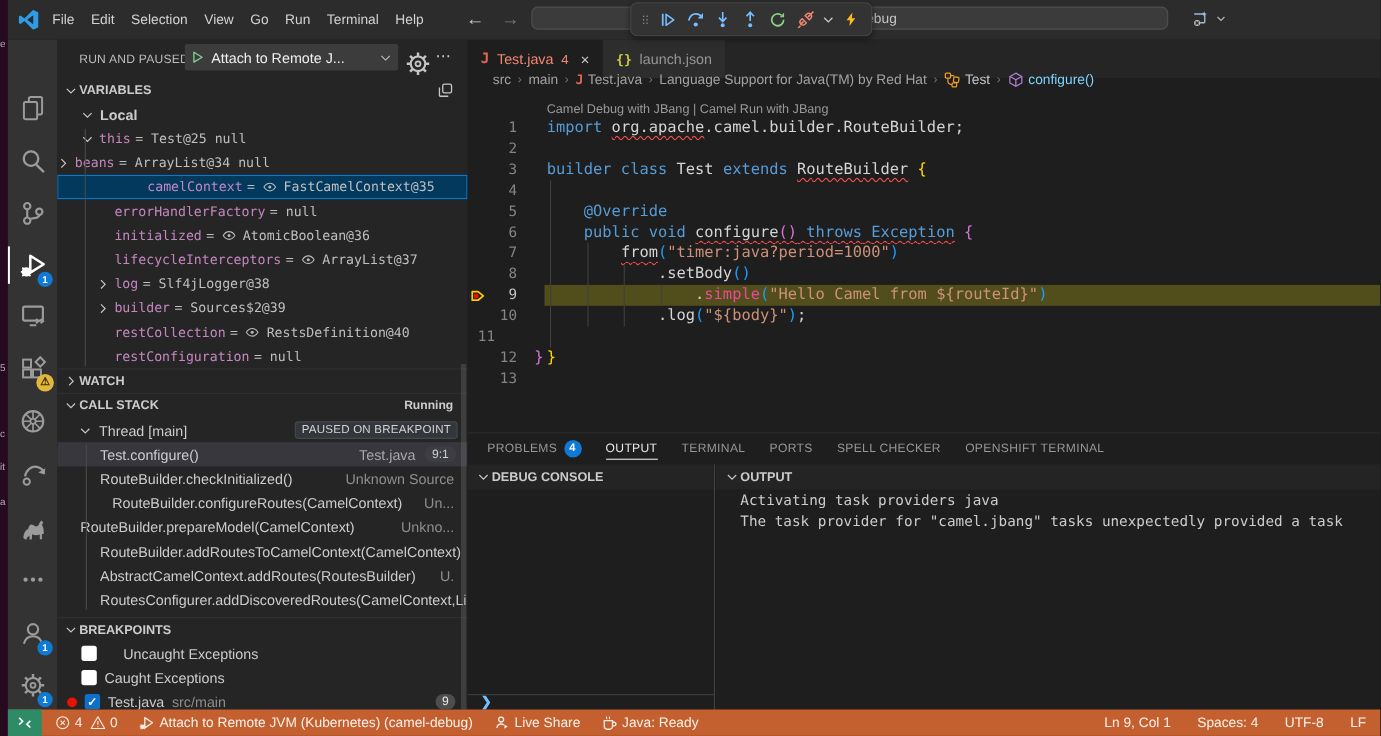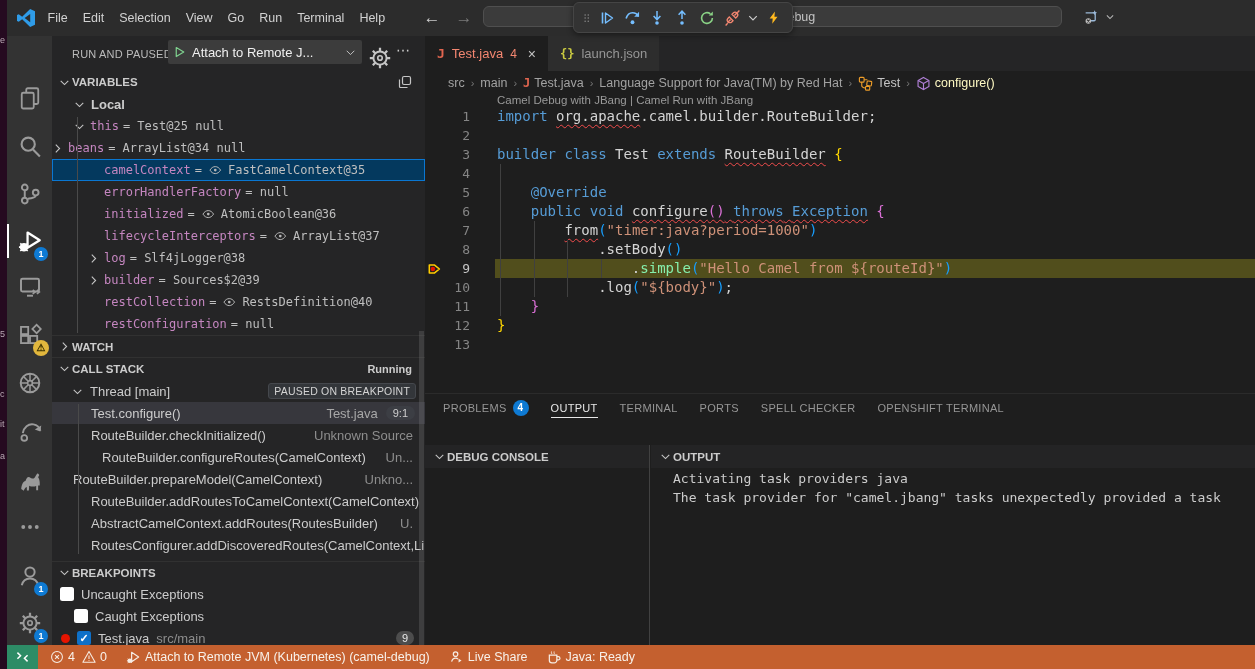--- a/index.html
+++ b/index.html
@@ -49,21 +49,21 @@
   #launch-config .cfg-text { flex:1; color:#f0f0f0; font-size:13px; white-space:nowrap; overflow:hidden; }
   .section-header { position:absolute; left:0; width:373px; height:22px; display:flex; align-items:center;
      font-weight:bold; font-size:11.5px; color:#cccccc; border-top:1px solid #313131; background:#252526; }
   .section-header .chev { width:16px; margin-left:4px; font-weight:normal; display:inline-flex; justify-content:center; }
   .twisty { color:#c5c5c5; font-size:11px; display:inline-block; }
   .row { position:absolute; left:0; width:373px; height:22px; display:flex; align-items:center; white-space:nowrap; }
   .mono { font-family:"DejaVu Sans Mono", monospace; }
   .var-name { color:#c586c0; }
   .var-val { color:#bfbfbf; }
   .row .eye { display:inline-flex; margin:0 1px 0 2px; }
-  .sel-row { background:#04395e; outline:1px solid #0a77d2; outline-offset:-1px; }
+  .sel-row { background:#04395e; outline:1px solid #0a77d2; outline-offset:-1px;justify-content:center; }
   .focus-row { background:#37373d; }
   .cs-src { margin-left:auto; color:#8d8d8d; overflow:hidden; text-overflow:clip; padding-right:12px; flex-shrink:1; }
   .cs-file { color:#a8a8a8; margin-left:auto; }
   .pill { background:#3c3e44; border-radius:9px; color:#cfcfcf; font-size:11px; padding:1px 7px; margin:0 10px 0 8px; }
   .badge-paused { background:#33363a; border:1px solid #45484d; border-radius:3px; color:#d4d4d4; font-size:10.5px;
       padding:1px 5px; margin-left:auto; margin-right:9px; letter-spacing:.2px; }
   .indent-guide { position:absolute; width:1px; background:#4a4a4a; z-index:3; }
   .checkbox { width:14px; height:14px; border-radius:2.5px; background:#ffffff; display:inline-flex; align-items:center;
       justify-content:center; flex:none; }
   .checkbox.checked { background:#0e70c8; color:#fff; font-size:11px; font-weight:bold; }
@@ -71,50 +71,50 @@
   #sidebar-scrollbar { position:absolute; right:1px; top:295px; width:5px; height:330px; background:rgba(130,130,130,.28); }
 
   
   #editorcol { left:425px; top:36px; width:830px; height:609px; background:#1e1e1e; }
   #tabbar { position:absolute; left:0; top:0; width:830px; height:35px; background:#252526; display:flex; }
   .tab { height:35px; display:flex; align-items:center; padding:0 12px; gap:7px; font-size:13px; background:#2d2d2d; color:#969696; }
   .tab.active { background:#1e1e1e; }
   .tab .tab-close { color:#c5c5c5; font-size:14px; margin-left:4px; }
   .file-icon-java { color:#e0654f; font-weight:bold; font-size:13px; font-family:"DejaVu Sans Mono",monospace;}
   .file-icon-json { color:#cbcb41; font-weight:bold; font-size:12px; font-family:"DejaVu Sans Mono",monospace;}
-  #breadcrumbs { position:absolute; left:0; top:36px; width:830px; height:22px; display:flex; align-items:center;
+  #breadcrumbs { position:absolute; left:0; top:25px; width:830px; height:22px; display:flex; align-items:center;
      padding-left:23px; color:#a2a2a2; font-size:12.5px; gap:5px; white-space:nowrap; }
   .bc-sep { color:#767676; font-size:11px; padding:0 1px; }
   .bc-item { display:flex; align-items:center; gap:4px; }
 
   
   #code { position:absolute; left:0; top:57px; width:830px; height:336px; overflow:hidden;
      font-family:"DejaVu Sans Mono", monospace; font-size:14px; }
   #codelens { position:absolute; left:72px; top:0px; height:14px; line-height:14px; font-size:11.5px; color:#999999;
      font-family:"Liberation Sans",sans-serif; }
   .code-line { position:absolute; left:0; width:830px; height:19px; line-height:19px; display:flex; }
   .cl-glyph { width:20px; flex:none; position:relative; }
   .cl-num { width:25px; flex:none; text-align:right; color:#858585; font-size:13px; }
   .cl-num.cur { color:#c6c6c6; }
   .cl-text { padding-left:27px; white-space:pre; }
   .curline-bg { position:absolute; left:70px; right:0; height:19px; background:#514e1c; }
   .tk-kw { color:#569cd6; } .tk-id { color:#d4d4d4; } .tk-str { color:#ce9178; }
-  .tk-par { color:#179fff; } .tk-b1 { color:#ffd700; } .tk-b2 { color:#da70d6; } .tk-mb { color:#86efac; }
+  .tk-par { color:#179fff; } .tk-b1 { color:#ffd700; } .tk-b2 { color:#da70d6; } .tk-mb { color:#ec4899; }
   .sq { text-decoration-line:underline; text-decoration-style:wavy; text-decoration-color:#f14c4c;
         text-decoration-thickness:1px; text-underline-offset:3px; }
 
   
   #panel { position:absolute; left:0; top:357px; width:830px; height:252px; background:#1e1e1e; border-top:1px solid #2b2b2b; }
   #panel-tabs { position:absolute; left:18px; top:0; height:28px; display:flex; gap:22px; align-items:center; }
   .panel-tab { font-size:11px; letter-spacing:.3px; color:#969696; display:flex; align-items:center; gap:6px; position:relative; height:28px; line-height:28px; }
   .panel-tab.active { color:#e7e7e7; }
   .panel-tab.active:after { content:""; position:absolute; left:0; right:0; bottom:4px; height:1.5px; background:#e7e7e7; }
   .panel-badge { min-width:16px; height:16px; border-radius:9px; background:#0e7ad3; color:#fff; font-size:10px;
      line-height:16px; text-align:center; font-weight:bold; }
-  #panel-body { position:absolute; left:0; top:28px; width:830px; height:224px;margin-top:23px; }
+  #panel-body { position:absolute; left:0; top:28px; width:830px; height:224px; }
   #debug-console-pane { position:absolute; left:0; top:0; width:225px; height:224px; border-right:1px solid #414141; }
   .pane-header { height:23px; display:flex; align-items:center; font-size:11.5px; font-weight:bold; color:#cccccc; background:#242425; }
   .pane-header .chev { width:16px; margin-left:6px; font-weight:normal; display:inline-flex; justify-content:center; }
   #dc-filter { position:absolute; left:20px; top:34px; width:183px; height:24px; background:#3a3a3a; border:1px solid #3f3f3f;
      border-radius:2px; color:#8f8f8f; font-size:12px; padding:0 8px; line-height:22px; white-space:nowrap; overflow:hidden; }
   #dc-prompt { position:absolute; left:0; bottom:0; width:225px; height:15px; border-top:1px solid #3c3c3c;
      color:#75beff; font-size:12px; font-weight:bold; line-height:13px; padding-left:12px; }
   #output-pane { position:absolute; left:226px; top:0; width:604px; height:224px; }
   #output-lines { position:absolute; left:22px; top:24px; width:600px; font-family:"DejaVu Sans Mono",monospace;
      font-size:13px; line-height:19px; color:#cccccc; white-space:pre; }
@@ -556,21 +556,21 @@
         </div>
         <div class="indent-guide" style="position: absolute; left: 26px; top: 368px; width: 1px; height: 150px;"></div>
         <div class="section-header" style="top: 525px;">
           <span class="chev twisty" style="display: inline-flex; align-items: center;">
             <svg width="11" height="11" viewBox="0 0 16 16">
               <path d="M2.5 5.5 8 11 13.5 5.5" stroke="#c5c5c5" stroke-width="1.6" fill="none"></path>
             </svg>
           </span>
           <span>BREAKPOINTS</span>
         </div>
-        <div class="row" style="top: 547px; padding-left: 8px; gap: 7px;">
+        <div class="row" style="top: 547px; padding-left: 22px; gap: 24px;">
           <span class="checkbox"></span>
           <span>Uncaught Exceptions</span>
         </div>
         <div class="row" style="top: 569px; padding-left: 22px; gap: 7px;">
           <span class="checkbox"></span>
           <span>Caught Exceptions</span>
         </div>
         <div class="row" style="top: 591px; padding-left: 9px; gap: 7px;">
           <span class="bp-dot"></span>
           <span class="checkbox checked">✓</span>
@@ -625,21 +625,21 @@
           <span style="color: rgb(197, 197, 197);">Test</span>
         </span>
         <span class="bc-sep">›</span>
         <span class="bc-item">
           <span style="display: inline-flex;">
             <svg width="15" height="15" viewBox="0 0 16 16" fill="none" stroke="#b180d7" stroke-width="1.2">
               <path d="M8 1.6 13.8 4.9v6.2L8 14.4 2.2 11.1V4.9z"></path>
               <path d="M8 8 13.6 4.9M8 8 2.4 4.9M8 8v6.2"></path>
             </svg>
           </span>
-          <span style="color: #fef9c3;">configure()</span>
+          <span style="color: #7dd3fc;">configure()</span>
         </span>
       </div>
     <div id="code">
       <div id="codelens">Camel Debug with JBang | Camel Run with JBang</div>
       <div id="code-lines">
           <div class="curline-bg" style="top: 166px;"></div>
           <div class="indent-guide" style="background: rgb(64, 64, 64); left: 75px; top: 71px; height: 152px;"></div>
           <div class="indent-guide" style="background: rgb(64, 64, 64); left: 109px; top: 128px; height: 76px;"></div>
           <div class="indent-guide" style="background: rgb(64, 64, 64); left: 142px; top: 147px; height: 57px;"></div>
           <div class="indent-guide" style="background: rgb(64, 64, 64); left: 176px; top: 166px; height: 19px;"></div>
@@ -693,21 +693,21 @@
               </span>
             </div>
             <div class="cl-num cur">9</div>
             <div class="cl-text"><span class="tk-id">                .</span><span class="tk-mb">simple</span><span class="tk-par">(</span><span class="tk-str">"Hello Camel from ${routeId}"</span><span class="tk-par">)</span></div>
           </div>
           <div class="code-line" style="top: 185px;">
             <div class="cl-glyph"></div>
             <div class="cl-num">10</div>
             <div class="cl-text"><span class="tk-id">            .log</span><span class="tk-par">(</span><span class="tk-str">"${body}"</span><span class="tk-par">)</span><span class="tk-id">;</span></div>
           </div>
-          <div class="code-line" style="top: 204px;">
+          <div class="code-line" style="top: 204px; flex-direction: column;">
             <div class="cl-glyph"></div>
             <div class="cl-num">11</div>
             <div class="cl-text"><span class="tk-id">    </span><span class="tk-b2">}</span></div>
           </div>
           <div class="code-line" style="top: 223px;">
             <div class="cl-glyph"></div>
             <div class="cl-num">12</div>
             <div class="cl-text"><span class="tk-b1">}</span></div>
           </div>
           <div class="code-line" style="top: 242px;">
@@ -813,20 +813,34 @@
       <div class="sb-item" style="margin-left: 7px;">
         <span style="display: inline-flex;">
           <svg width="15" height="15" viewBox="0 0 16 16" fill="none" stroke="#f6ece4" stroke-width="1.2">
             <path d="M2.5 5.5h8v5.5a2.8 2.8 0 0 1-2.8 2.8H5.3a2.8 2.8 0 0 1-2.8-2.8z" stroke-width="1.3"></path>
             <path d="M10.5 7h1.5a1.6 1.6 0 0 1 0 3.6h-1.5" stroke-width="1.3"></path>
             <path d="M4.8 1.6c-.8 1 .8 1.4 0 2.6M7.6 1.6c-.8 1 .8 1.4 0 2.6" stroke-width="1"></path>
           </svg>
         </span>
         <span>Java: Ready</span>
       </div>
+      <div class="sb-right" style="margin-right: 1px;">
+        <div class="sb-item">
+          <span>Ln 9, Col 1</span>
+        </div>
+        <div class="sb-item">
+          <span>Spaces: 4</span>
+        </div>
+        <div class="sb-item">
+          <span>UTF-8</span>
+        </div>
+        <div class="sb-item">
+          <span>LF</span>
+        </div>
+      </div>
     </div>
 
   <div id="desktop-strip" class="abs">
       <span class="frag" style="top: 36px;">e</span>
       <span class="frag" style="top: 330px;">5</span>
       <span class="frag" style="top: 390px;">c</span>
       <span class="frag" style="top: 420px;">it</span>
       <span class="frag" style="top: 452px;">a</span>
     </div>
 </div>

